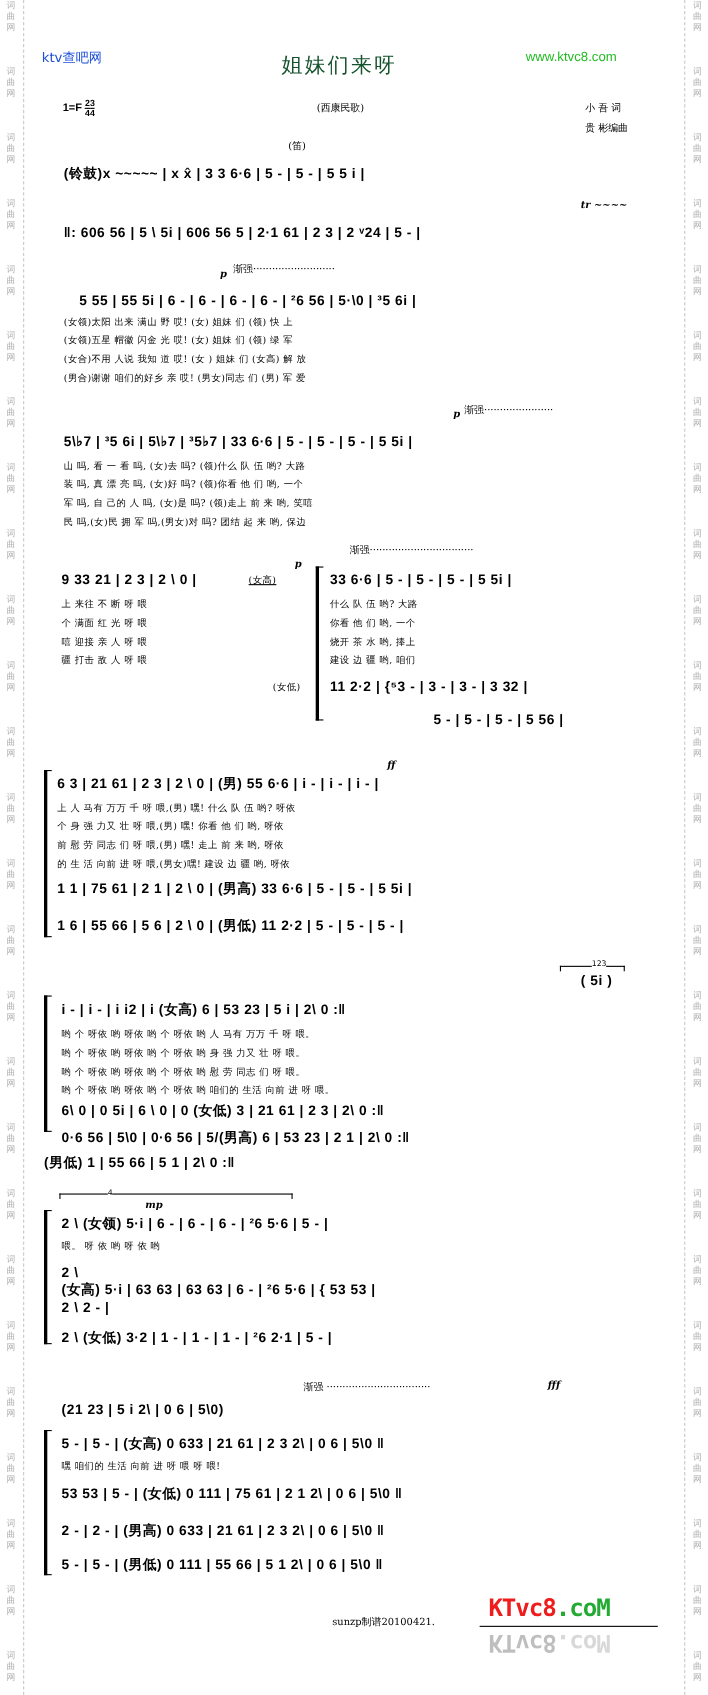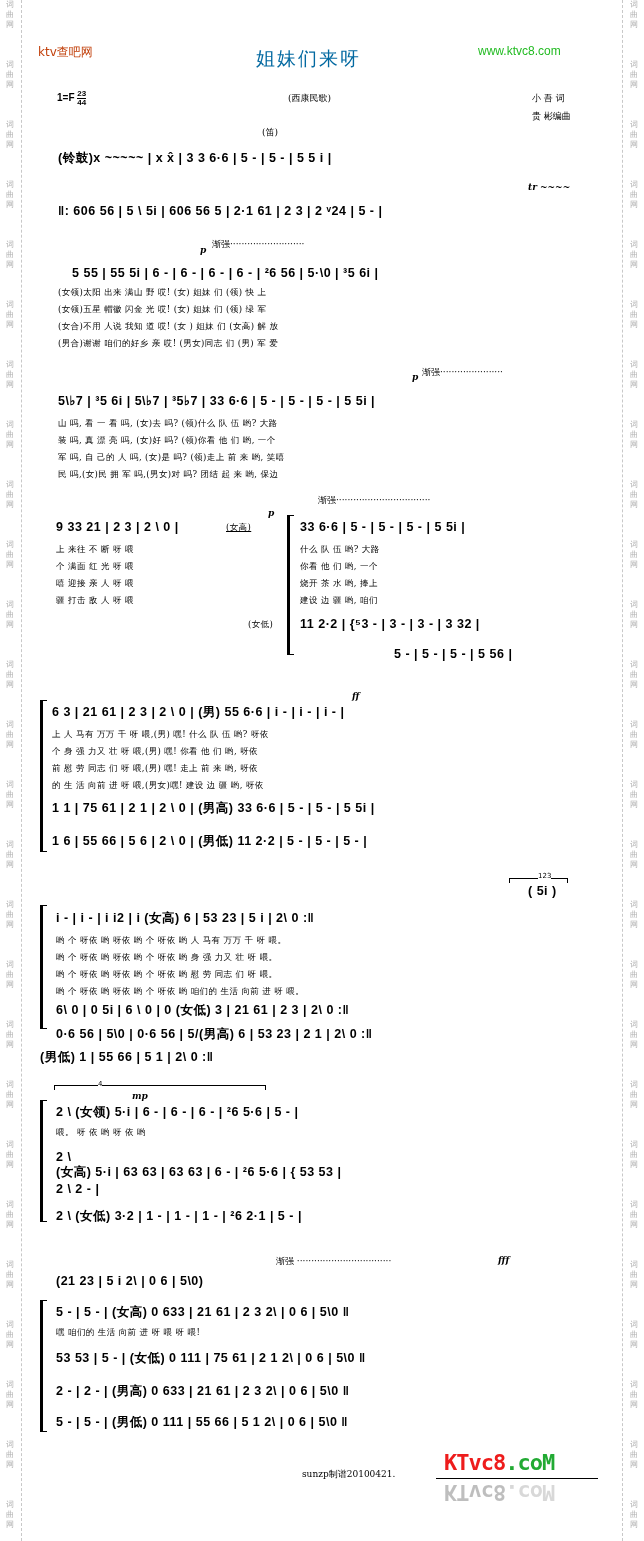--- a/index.html
+++ b/index.html
@@ -5,22 +5,22 @@
   html, body { margin:0; padding:0; }
   body { width:644px; height:1541px; background:#fff; position:relative; overflow:hidden;
          font-family:"DejaVu Sans", sans-serif; color:#000; }
   .abs { position:absolute; white-space:nowrap; }
   .side { position:absolute; top:0; width:14px; font-family:"DejaVu Sans", sans-serif; font-size:8px; color:#b0b0b0; line-height:10px; text-align:center; }
   .side-left { left:3px; }
   .side-right { left:627px; }
   .wm { position:absolute; width:14px; }
   .wm span { display:block; height:10px; }
   .vline { position:absolute; top:0; height:1541px; border-left:1px dashed #c8c8c8; }
-  .title { font-family:"DejaVu Serif", serif; font-size:19px; color:#0369a1; letter-spacing:2px; }
-  .brand-left { font-family:"DejaVu Sans", sans-serif; font-size:12px; color:#c2410c; }
+  .title { font-family:"DejaVu Serif", serif; font-size:19px; color:#14532d; letter-spacing:2px; }
+  .brand-left { font-family:"DejaVu Sans", sans-serif; font-size:12px; color:#1d4ed8; }
   .brand-right { font-family:"Liberation Sans", sans-serif; font-size:12px; color:#22bb22; }
   .meta { font-family:"DejaVu Serif", serif; font-size:9px; }
   .key { font-family:"Liberation Sans", sans-serif; font-size:10px; font-weight:bold; }
   .frac { display:inline-block; vertical-align:middle; text-align:center; font-size:8px; line-height:8px; }
   .frac .num { border-bottom:1px solid #000; display:block; }
   .notes { font-family:"Liberation Sans", sans-serif; font-weight:bold; font-size:12.5px; letter-spacing:0.5px; }
   .lyr { font-family:"DejaVu Serif", serif; font-size:8.5px; letter-spacing:0.4px; }
   .dyn { font-family:"DejaVu Serif", serif; font-style:italic; font-weight:bold; font-size:9px; }
   .cresc { font-family:"DejaVu Serif", serif; font-size:9px; }
   .bracket { position:absolute; border-left:3px solid #000; border-top:1px solid #000; border-bottom:1px solid #000; width:4px; }

